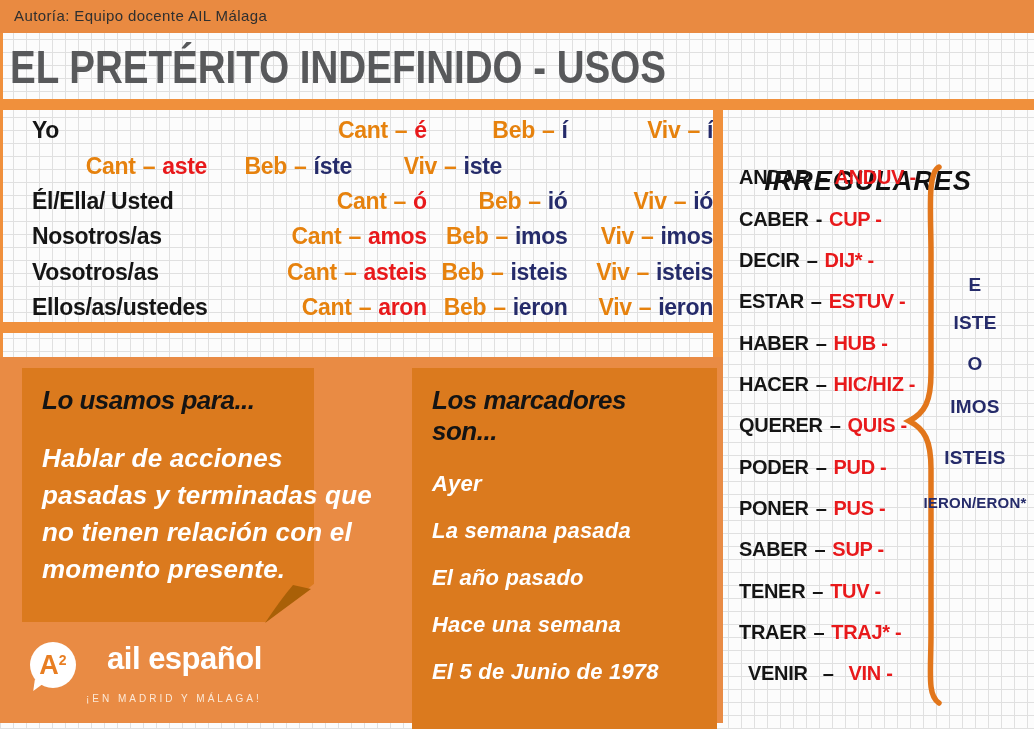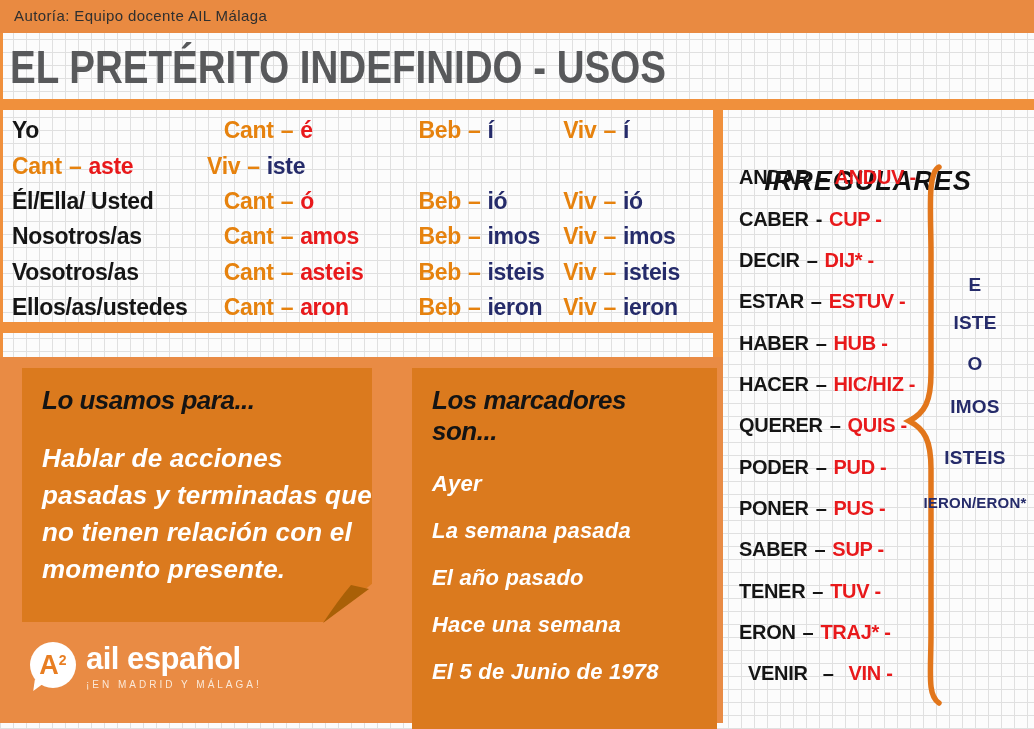--- a/index.html
+++ b/index.html
@@ -32,31 +32,31 @@
   .title-band { position:absolute; left:0; top:33px; width:1034px; height:66px; z-index:2; }
   .main-title {
     position:absolute; left:10px; top:50%; transform:translateY(-50%) scaleX(.82);
     transform-origin:left center;
     font-size:47px; font-weight:bold; color:#58595B; letter-spacing:0; white-space:nowrap;
   }
 
   
   .conj { position:absolute; left:0; top:110px; width:713px; height:213px; padding:3px 0 0 12px; z-index:2; }
   .crow { display:flex; height:35.4px; align-items:center; font-weight:bold; font-size:23px; letter-spacing:-0.3px; }
-  .pron { width:212px; color:#151515; white-space:nowrap; overflow:hidden; }
-  .cell { white-space:nowrap; }
+  .pron { width:212px; color:#151515; white-space:nowrap; overflow:hidden;margin-left:20px; }
+  .cell { white-space:nowrap;text-align:right; }
   .cell.c1 { width:195px; } .cell.c2 { width:145px; } .cell.c3 { width:150px; }
   .stem { color:#E6820E; }
   .dash { color:#E6820E; margin:0 7px; }
   .end.red  { color:#E8191B; }
   .end.navy { color:#252B6A; }
 
   
   .note { position:absolute; background:#DB7A1E; z-index:4; padding:17px 20px; }
-  .note-usage   { left:22px;  top:368px; width:350px; height:254px; }
+  .note-usage   { left:22px;  top:368px; width:292px; height:254px; }
   .note-markers { left:412px; top:368px; width:305px; height:416px; }
   .note-title { font-size:26px; font-weight:bold; font-style:italic; color:#141414; letter-spacing:-0.5px; }
   .note-body {
     margin-top:24px; width:332px; font-size:26px; font-weight:bold; font-style:italic;
     color:#FFFFFF; line-height:37px; letter-spacing:.2px;
   }
   .marker-list { margin-top:20px; }
   .marker-item {
     font-size:22px; font-weight:bold; font-style:italic; color:#FFFFFF;
     line-height:33px; margin-bottom:14px; letter-spacing:.2px;
@@ -70,22 +70,22 @@
     display:flex; align-items:center; justify-content:center;
     color:#E87E22; font-weight:bold; font-size:27px; flex:0 0 auto;
   }
   .logo-badge:after {
     content:""; position:absolute; left:4px; bottom:-4px; width:0; height:0;
     border-top:12px solid #FFFFFF; border-right:12px solid transparent;
     transform:rotate(8deg);
   }
   .logo-badge sup { font-size:14px; line-height:1; margin-top:-10px; }
   .logo-text { margin-left:10px; }
-  .logo-name { color:#FFFFFF; font-weight:bold; font-size:31px; letter-spacing:-0.5px; line-height:34px; }
-  .logo-tagline { color:#FBE9D8; font-size:10px; letter-spacing:3px; margin-top:3px; }
+  .logo-name { color:#FFFFFF; font-weight:bold; font-size:31px; letter-spacing:-0.5px; line-height:34px;text-align:right; }
+  .logo-tagline { color:#FBE9D8; font-size:10px; letter-spacing:3px; margin-top:17px; }
 
   
   .irr-panel { position:absolute; left:723px; top:110px; width:311px; height:619px; z-index:2; }
   .irr-title {
     position:absolute; left:0; top:8px; width:290px; text-align:center;
     font-size:27px; font-weight:bold; font-style:italic; color:#111; letter-spacing:1px;margin-top:48px;
   }
   .irr-list { position:absolute; left:16px; top:47px; }
   .irow { height:41.35px; display:flex; align-items:center; font-size:20px; font-weight:bold; letter-spacing:-0.3px; white-space:nowrap; }
   .irow.indent { padding-left:9px;gap:8px; }
@@ -122,20 +122,21 @@
 
   <div class="conj">
     <div class="crow">
       <span class="pron">Yo</span>
       <span class="cell c1"><span class="stem">Cant</span><span class="dash">–</span><span class="end red">é</span></span>
       <span class="cell c2"><span class="stem">Beb</span><span class="dash">–</span><span class="end navy">í</span></span>
       <span class="cell c3"><span class="stem">Viv</span><span class="dash">–</span><span class="end navy">í</span></span>
     </div>
     <div class="crow">
       <span class="cell c1"><span class="stem">Cant</span><span class="dash">–</span><span class="end red">aste</span></span>
+      <span class="cell c2"><span class="stem">Beb</span><span class="dash">–</span><span class="end navy">íste</span></span>
       <span class="cell c3"><span class="stem">Viv</span><span class="dash">–</span><span class="end navy">iste</span></span>
     </div>
     <div class="crow">
       <span class="pron">Él/Ella/ Usted</span>
       <span class="cell c1"><span class="stem">Cant</span><span class="dash">–</span><span class="end red">ó</span></span>
       <span class="cell c2"><span class="stem">Beb</span><span class="dash">–</span><span class="end navy">ió</span></span>
       <span class="cell c3"><span class="stem">Viv</span><span class="dash">–</span><span class="end navy">ió</span></span>
     </div>
     <div class="crow">
       <span class="pron">Nosotros/as</span>
@@ -251,21 +252,21 @@
           <span class="iname">SABER</span>
           <span class="isep">–</span>
           <span class="istem">SUP -</span>
         </div>
       <div class="irow">
           <span class="iname">TENER</span>
           <span class="isep">–</span>
           <span class="istem">TUV -</span>
         </div>
       <div class="irow">
-          <span class="iname">ERON</span>
+          <span class="iname">TRAER</span>
           <span class="isep">–</span>
           <span class="istem">TRAJ* -</span>
         </div>
       <div class="irow indent">
           <span class="iname">VENIR</span>
           <span class="isep">–</span>
           <span class="istem">VIN -</span>
         </div>
     </div>
 

